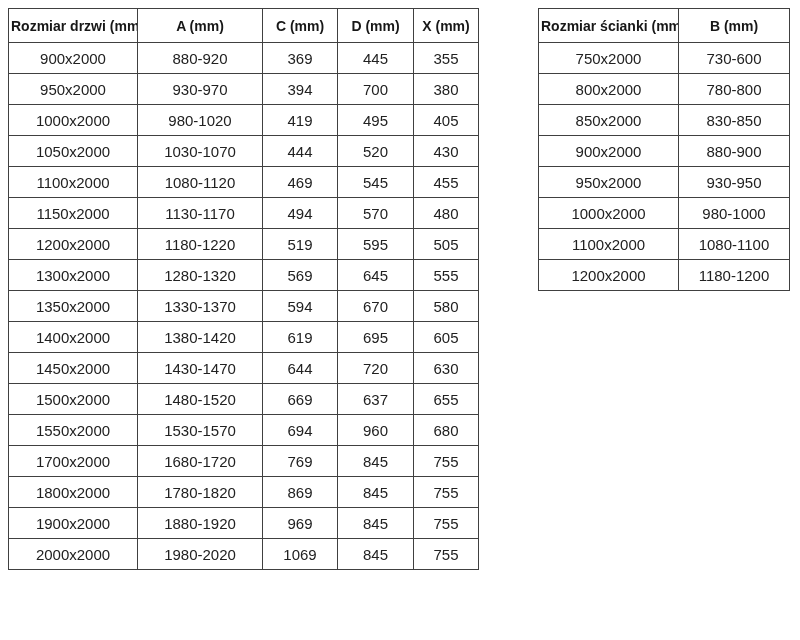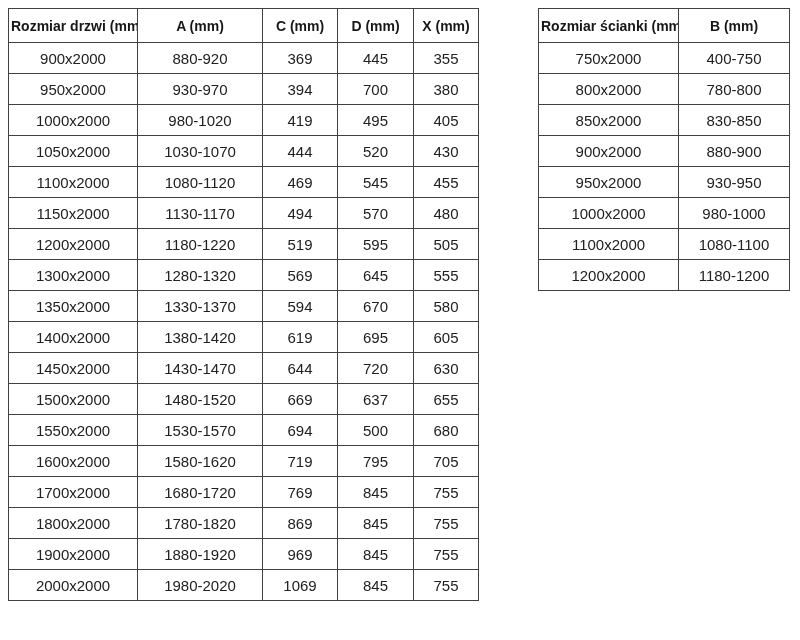--- a/index.html
+++ b/index.html
@@ -161,29 +161,22 @@
           <td>1500x2000</td>
           <td>1480-1520</td>
           <td>669</td>
           <td>637</td>
           <td>655</td>
         </tr>
         <tr>
           <td>1550x2000</td>
           <td>1530-1570</td>
           <td>694</td>
-          <td>500</td>
+          <td>960</td>
           <td>680</td>
-        </tr>
-        <tr>
-          <td>1600x2000</td>
-          <td>1580-1620</td>
-          <td>719</td>
-          <td>795</td>
-          <td>705</td>
         </tr>
         <tr>
           <td>1700x2000</td>
           <td>1680-1720</td>
           <td>769</td>
           <td>845</td>
           <td>755</td>
         </tr>
         <tr>
           <td>1800x2000</td>
@@ -216,21 +209,21 @@
     </colgroup>
   <thead>
         <tr>
           <th>Rozmiar ścianki (mm)</th>
           <th>B (mm)</th>
         </tr>
       </thead>
       <tbody>
         <tr>
           <td>750x2000</td>
-          <td>400-750</td>
+          <td>730-600</td>
         </tr>
         <tr>
           <td>800x2000</td>
           <td>780-800</td>
         </tr>
         <tr>
           <td>850x2000</td>
           <td>830-850</td>
         </tr>
         <tr>

